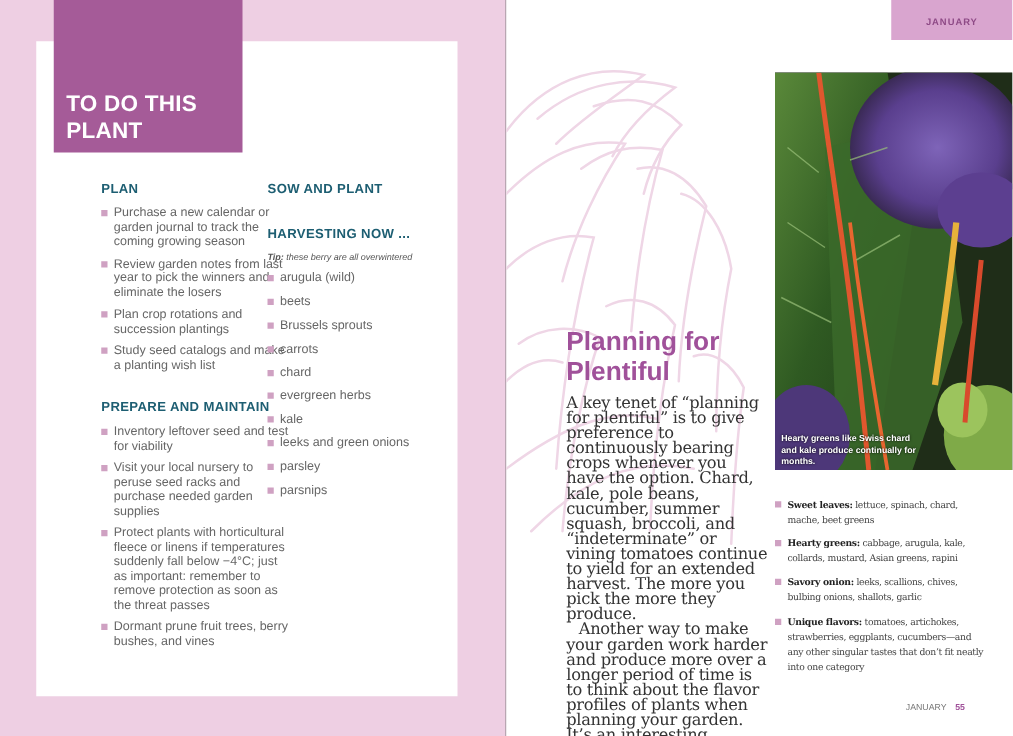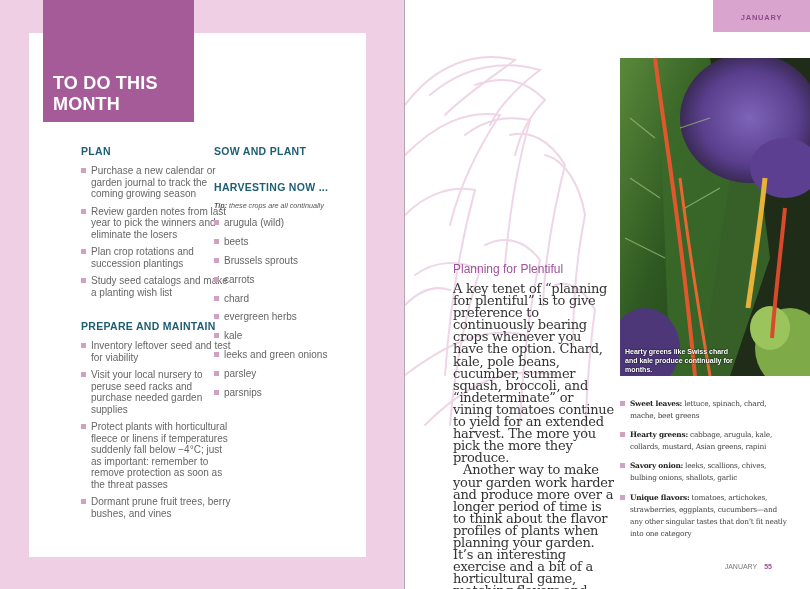--- a/index.html
+++ b/index.html
@@ -20,42 +20,42 @@
   .tip b { font-style: italic; }
   ul.harvest li { margin-bottom: 7.4px; }
 
   .tab { position: absolute; left: 713px; top: 0; width: 97px; height: 32px; background: #d9a5cf; }
   .tab span { position: absolute; left: 0; right: 0; top: 13px; text-align: center; color: #8e4a86; font-weight: bold; font-size: 7.5px; letter-spacing: 0.8px; }
   .artichoke { position: absolute; left: 405px; top: 45px; width: 215px; height: 400px; }
   .photo { position: absolute; left: 620px; top: 58px; width: 190px; height: 318px; overflow: hidden; background: #2d3b24; }
   .photo .caption { position: absolute; left: 5px; top: 289px; color: #fff; font-size: 7px; font-weight: bold; line-height: 9px; text-shadow: 0 0 2px #000; }
 
   .article { position: absolute; left: 453px; top: 262px; width: 162px; }
-  .article h2 { margin: 0 0 7px 0; color: #a0519a; font-size: 12px; font-weight: normal; font-family: "Liberation Sans", sans-serif; }
+  .article h2 { margin: 0 0 7px 0; color: #a0519a; font-size: 21px; font-weight: bold; font-family: "Liberation Sans", sans-serif; }
   .article p { margin: 0; font-family: "DejaVu Serif", serif; font-size: 13px; line-height: 12.1px; color: #333; letter-spacing: -0.25px; }
   .article p.indent { text-indent: 10px; }
 
   .flavors { position: absolute; left: 620px; top: 398px; width: 170px; }
   .flavors ul { list-style: none; margin: 0; padding: 0; }
   .flavors li { position: relative; padding-left: 10px; font-family: "DejaVu Serif", serif; font-size: 7.4px; line-height: 12.1px; color: #444; margin-bottom: 7px; letter-spacing: -0.25px; }
   .flavors li b { color: #222; }
   .flavors li .sq { position: absolute; left: 0; top: 3px; width: 5px; height: 5px; background: #cfa1c2; }
 
   .folio { position: absolute; left: 690px; top: 563px; width: 82px; text-align: right; font-size: 7px; color: #777; }
   .folio .num { color: #a0519a; font-weight: bold; margin-left: 7px; }
 </style>
 </head>
 <body>
 
 <div class="left-page">
   <div class="white-box"></div>
   <div class="title-box">
     <div class="title">
       <div>TO DO THIS</div>
-      <div>MONTH</div>
+      <div>PLANT</div>
     </div>
   </div>
 
   <div class="col col-left">
     <div class="heading">PLAN</div>
     <ul class="todo">
       <li><span class="sq"></span><span>Purchase a new calendar or garden journal to track the coming growing season</span></li>
       <li><span class="sq"></span><span>Review garden notes from last year to pick the winners and eliminate the losers</span></li>
       <li><span class="sq"></span><span>Plan crop rotations and succession plantings</span></li>
       <li><span class="sq"></span><span>Study seed catalogs and make a planting wish list</span></li>
@@ -67,21 +67,21 @@
       <li><span class="sq"></span><span>Visit your local nursery to peruse seed racks and purchase needed garden supplies</span></li>
       <li><span class="sq"></span><span>Protect plants with horticultural fleece or linens if temperatures suddenly fall below −4°C; just as important: remember to remove protection as soon as the threat passes</span></li>
       <li><span class="sq"></span><span>Dormant prune fruit trees, berry bushes, and vines</span></li>
     </ul>
   </div>
 
   <div class="col col-right">
     <div class="heading">SOW AND PLANT</div>
 
     <div class="heading" style="margin-top:24px;">HARVESTING NOW ...</div>
-    <div class="tip"><b>Tip:</b><span> these crops are all continually</span></div>
+    <div class="tip"><b>Tip:</b><span> these berry are all overwintered</span></div>
     <ul class="todo harvest">
       <li><span class="sq"></span><span>arugula (wild)</span></li>
       <li><span class="sq"></span><span>beets</span></li>
       <li><span class="sq"></span><span>Brussels sprouts</span></li>
       <li><span class="sq"></span><span>carrots</span></li>
       <li><span class="sq"></span><span>chard</span></li>
       <li><span class="sq"></span><span>evergreen herbs</span></li>
       <li><span class="sq"></span><span>kale</span></li>
       <li><span class="sq"></span><span>leeks and green onions</span></li>
       <li><span class="sq"></span><span>parsley</span></li>

